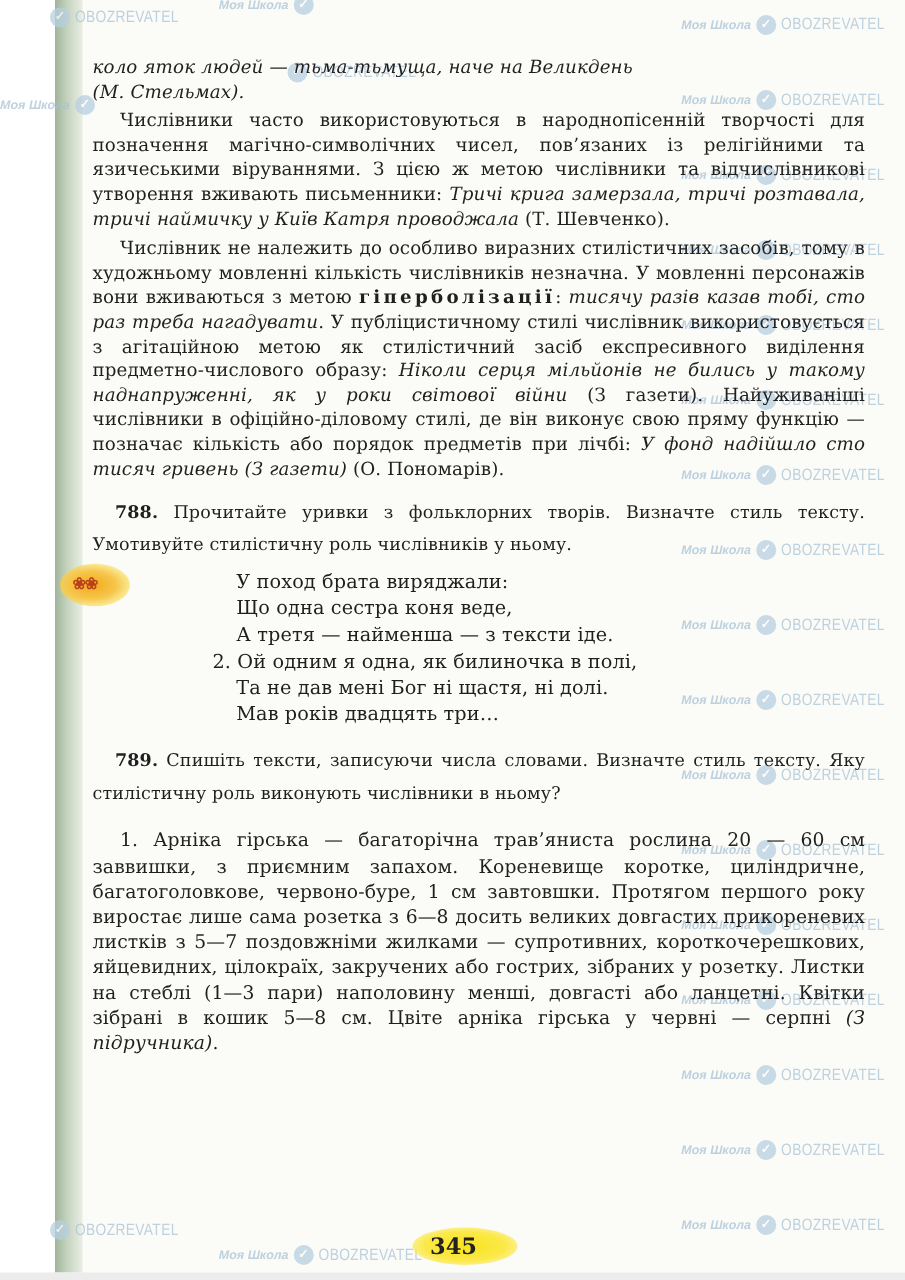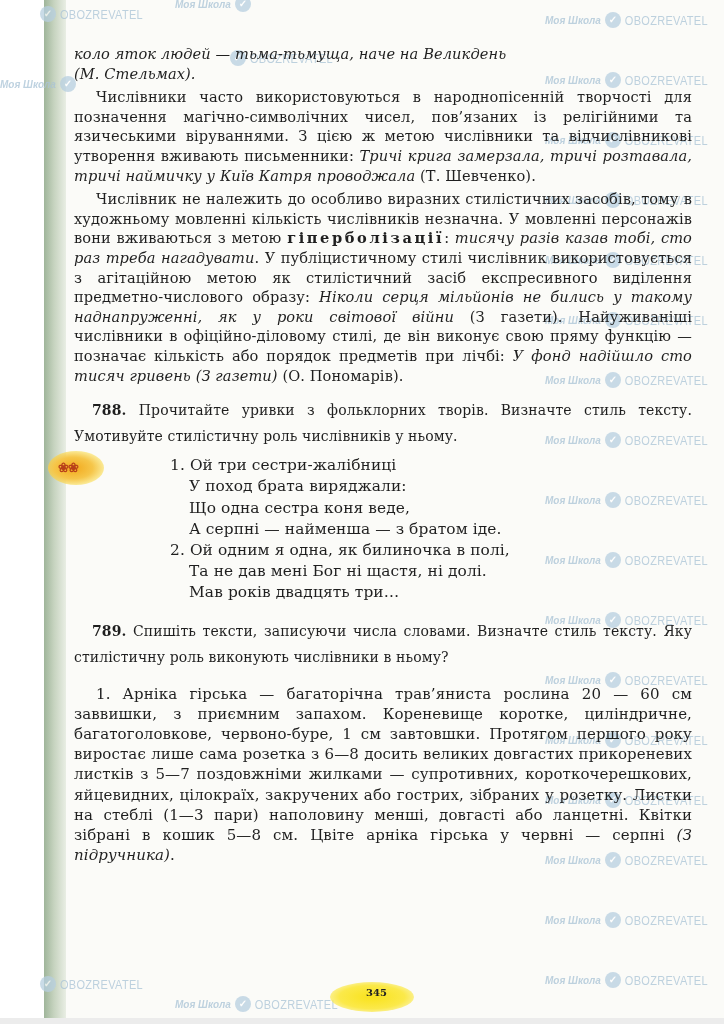--- a/index.html
+++ b/index.html
@@ -43,21 +43,21 @@
     color: #b8401a; font-size: 13px; line-height: 18px; font-weight: bold; letter-spacing: -1px;
   }
   .page-num-wrap {
     position: absolute; left: 330px; top: 982px; width: 84px; height: 30px;
   }
   .page-num-blob {
     position: absolute; left: 0; top: 0; width: 84px; height: 30px; border-radius: 50%;
     background: radial-gradient(ellipse at 50% 50%, #f9e21b 0%, #fbe94a 55%, rgba(255,240,120,0) 100%);
   }
   .page-num {
-    position: absolute; left: 14px; top: 5px; font-size: 10px; font-weight: bold; color: #222; margin-left: 22px;
+    position: absolute; left: 14px; top: 5px; font-size: 18px; font-weight: bold; color: #222;
   }
   .wm {
     position: absolute; display: flex; align-items: center; gap: 4px;
     color: #a9c3d6; opacity: 0.75; pointer-events: none;
     font-family: "Liberation Sans", sans-serif;
   }
   .wm .school { font-style: italic; font-weight: bold; font-size: 10px; }
   .wm .logo {
     width: 16px; height: 16px; border-radius: 50%; background: #b7cfe0;
     color: #fff; font-size: 10px; line-height: 16px; text-align: center; font-weight: bold;
@@ -201,24 +201,23 @@
   <p class="p indent" style="margin-top:4px">
     <span>Числівник не належить до особливо виразних стилістичних засобів, тому в художньому мовленні кількість числівників незначна. У мовленні персонажів вони вживаються з метою </span><span class="spaced">гіперболізації</span><span>: </span><span class="it">тисячу разів казав тобі, сто раз треба нагадувати</span><span>. У публіцистичному стилі числівник використовується з агітаційною метою як стилістичний засіб експресивного виділення предметно-числового образу: </span><span class="it">Ніколи серця мільйонів не бились у такому наднапруженні, як у роки світової війни</span><span> (З газети)</span><span>. Найуживаніші числівники в офіційно-діловому стилі, де він виконує свою пряму функцію — позначає кількість або порядок предметів при лічбі: </span><span class="it">У фонд надійшло сто тисяч гривень (З газети)</span><span> (О. Пономарів).</span>
   </p>
 
   <p class="p exercise" style="margin-top:12px">
     <span class="ex-num">788.</span>
     <span>Прочитайте уривки з фольклорних творів. Визначте стиль тексту. Умотивуйте стилістичну роль числівників у ньому.</span>
   </p>
 
   <div class="poem">
-    <div class="line">1. Ой три сестри-жалібниці</div>
     <div class="line cont">У поход брата виряджали:</div>
     <div class="line cont">Що одна сестра коня веде,</div>
-    <div class="line cont">А серпні — найменша — з братом іде.</div>
+    <div class="line cont">А третя — найменша — з тексти іде.</div>
     <div class="line">2. Ой одним я одна, як билиночка в полі,</div>
     <div class="line cont">Та не дав мені Бог ні щастя, ні долі.</div>
     <div class="line cont">Мав років двадцять три…</div>
   </div>
 
   <p class="p exercise" style="margin-top:14px">
     <span class="ex-num">789.</span>
     <span>Спишіть тексти, записуючи числа словами. Визначте стиль тексту. Яку стилістичну роль виконують числівники в ньому?</span>
   </p>
 

